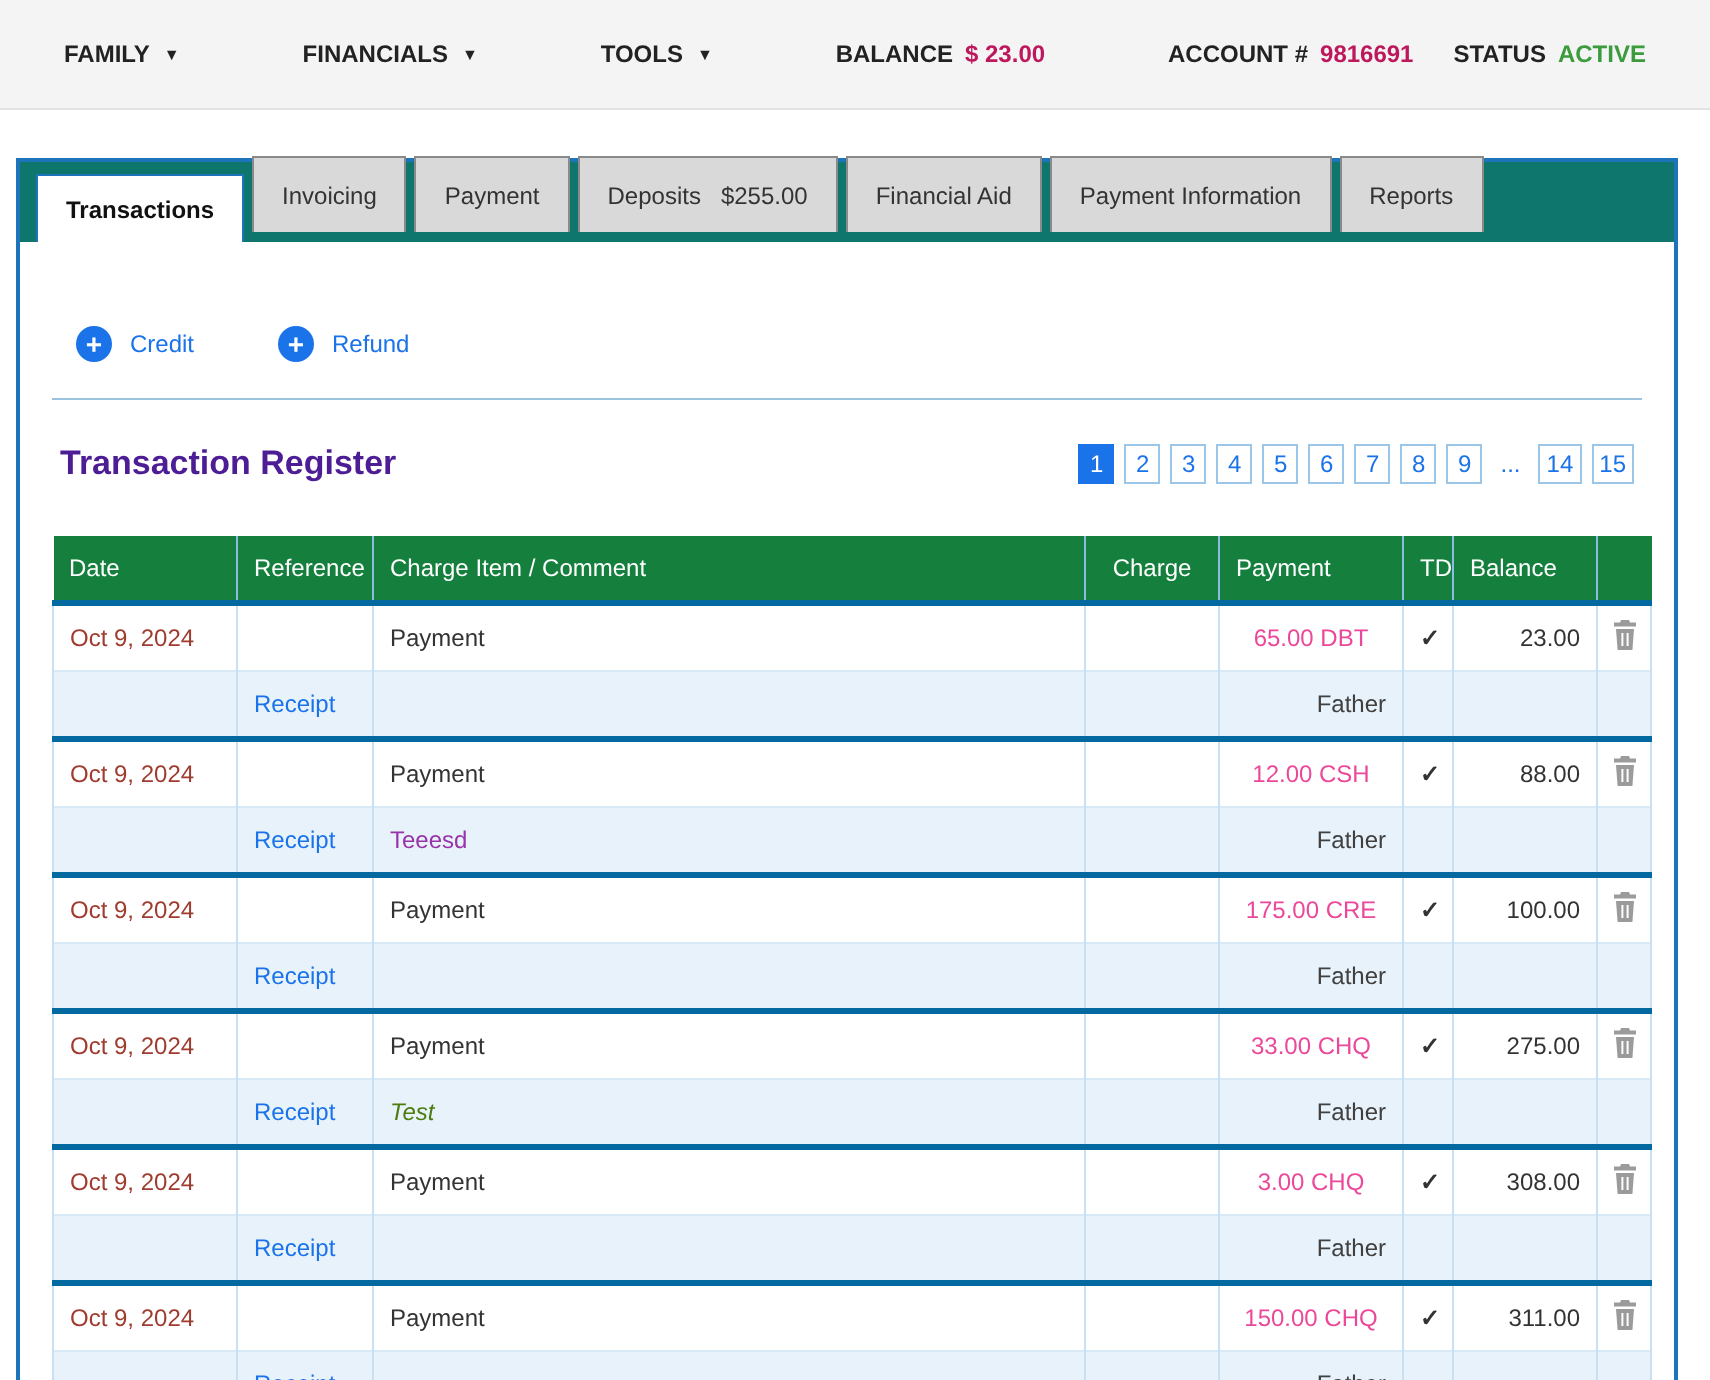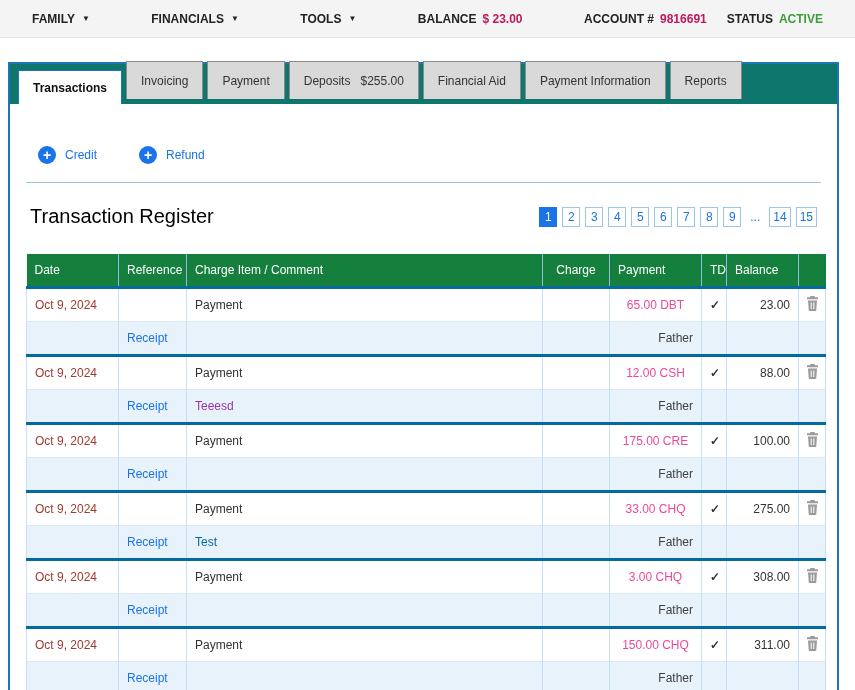--- a/index.html
+++ b/index.html
@@ -1,20 +1,20 @@
 <!DOCTYPE html>
 <html><head>
 <meta charset="utf-8">
 <style>
   * { margin:0; padding:0; box-sizing:border-box; }
   html,body { width:855px; height:690px; overflow:hidden; background:#fff;
     font-family:"Liberation Sans", sans-serif; }
 
   
-  .topbar { height:38px; background:#f4f4f4; border-bottom:1px solid #e3e3e3;
+  .topbar { height:55px; background:#f4f4f4; border-bottom:1px solid #e3e3e3;
     display:flex; align-items:center; justify-content:space-between; padding:0 32px;gap:36px; }
   .menu-item { display:flex; align-items:center; gap:7px; font-size:12px; font-weight:bold;
     color:#222; cursor:pointer; }
   .menu-caret { font-size:8px; color:#222; }
   .kv { display:flex; align-items:center; gap:6px; font-size:12px; font-weight:bold; color:#222; }
   .kv .blue { color:#be185d; }
   .kv .green { color:#3c9b3c; }
   .kv .status-label { margin-left:14px; }
 
   
@@ -32,21 +32,21 @@
   
   .actions { display:flex; gap:42px; margin:42px 0 0 12px; }
   .action { display:flex; align-items:center; gap:9px; color:#1a73e8; font-size:12px; cursor:pointer; }
   .plus-icon { width:18px; height:18px; border-radius:50%; background:#1a73e8; color:#fff;
     display:flex; align-items:center; justify-content:center; font-size:14px; font-weight:bold; line-height:1; }
 
   .divider { border-top:1px solid #9cc3dd; margin-top:18px; }
 
   
   .register-header { display:flex; justify-content:space-between; align-items:center; margin:22px 4px 26px; }
-  .register-title { color:#000000; font-size:20px; font-weight:normal; }
+  .register-title { color:#4c1d95; font-size:17px; font-weight:bold; }
   .pagination { display:flex; gap:5px; align-items:center; }
   .page { min-width:18px; height:20px; padding:0 3px; display:flex; align-items:center; justify-content:center;
     border:1px solid #9cc6e8; background:#fff; color:#1a73e8; font-size:12px; cursor:pointer; }
   .page.active { background:#1a73e8; border-color:#1a73e8; color:#fff; }
   .page.ellipsis { border:none; cursor:default; color:#1a73e8; }
 
   
   table { width:100%; border-collapse:collapse; table-layout:fixed; font-size:12px; }
   thead th { background:#15803d; color:#fff; font-weight:normal; text-align:left;
     padding:9px 8px; border-right:1px solid #8cbbe3; }
@@ -57,21 +57,21 @@
   tr.row-sub td { background:#e8f2fb; border-top:1px solid #d9eaf7; }
 
   .c-date { color:#a03b2f; }
   .c-charge, .c-pay { text-align:center; color:#ec4899; }
   .c-td { text-align:center; color:#333; font-weight:bold; }
   .c-bal { text-align:right; color:#333; }
   .c-trash { text-align:center; padding:6px 4px; }
   .c-payer { text-align:right; color:#404040;margin-top:48px; }
   .receipt { color:#1a73e8; text-decoration:none; cursor:pointer; }
   .comment.purple { color:#9933aa; }
-  .comment.blue { color:#0369a1; }
+  .comment.blue { color:#4d7c0f;font-style:italic; }
   .item { color:#333; }
   .c-item.with-caret { display:flex; justify-content:space-between; align-items:center; border:none; }
   .trash { cursor:pointer; display:inline-block; }
 </style>
 </head>
 <body>
 
 <header class="topbar">
   <div class="menu-item">
     <span>FAMILY</span>

